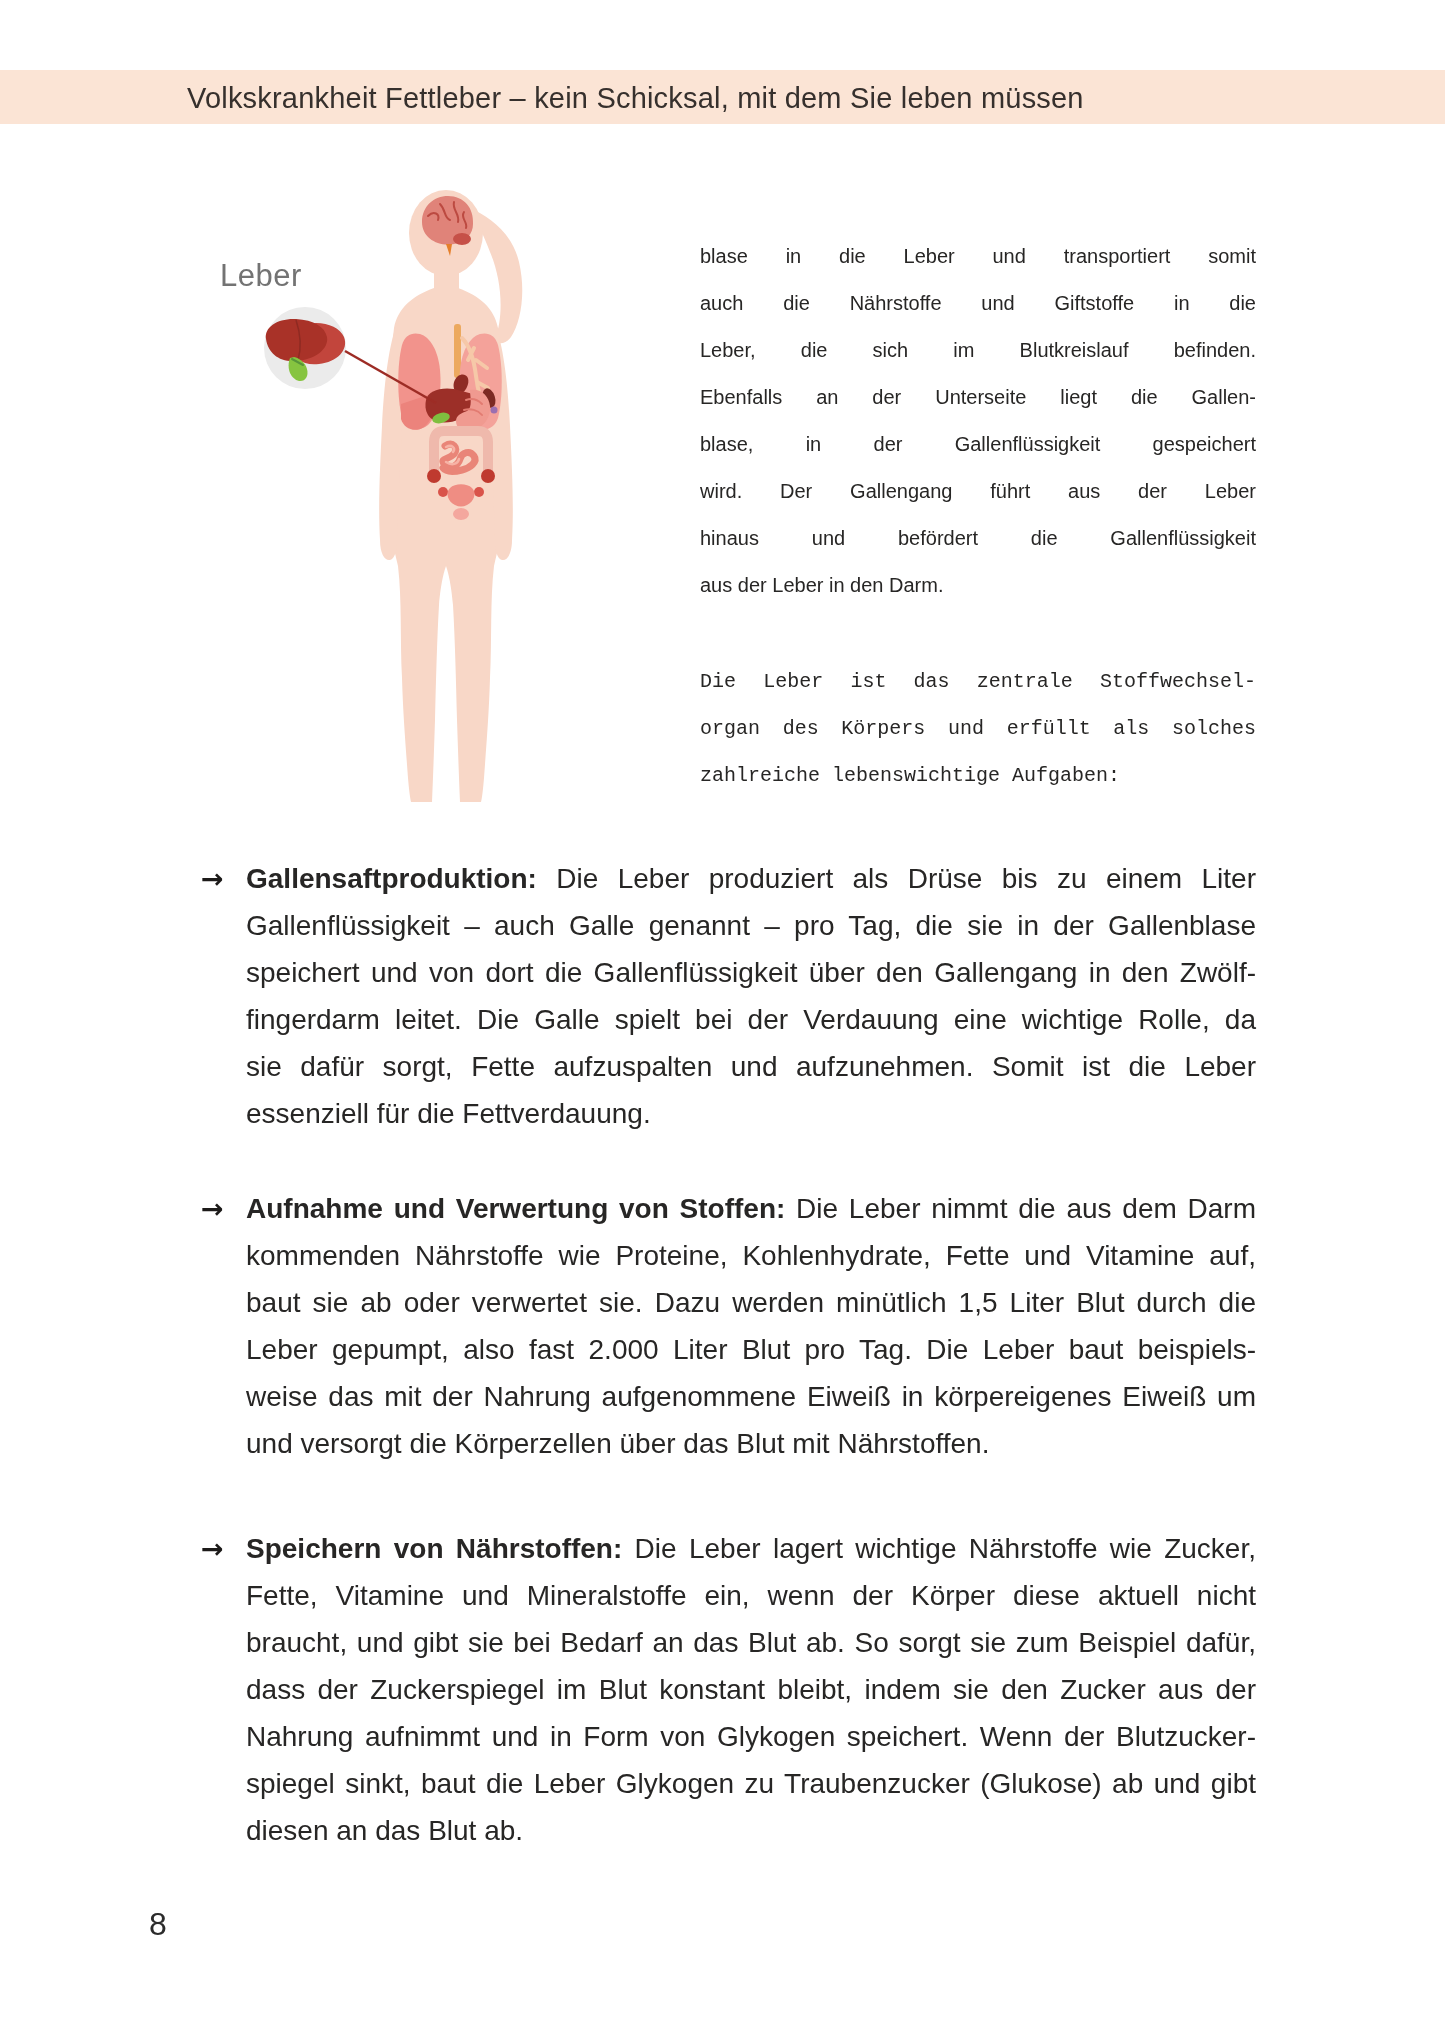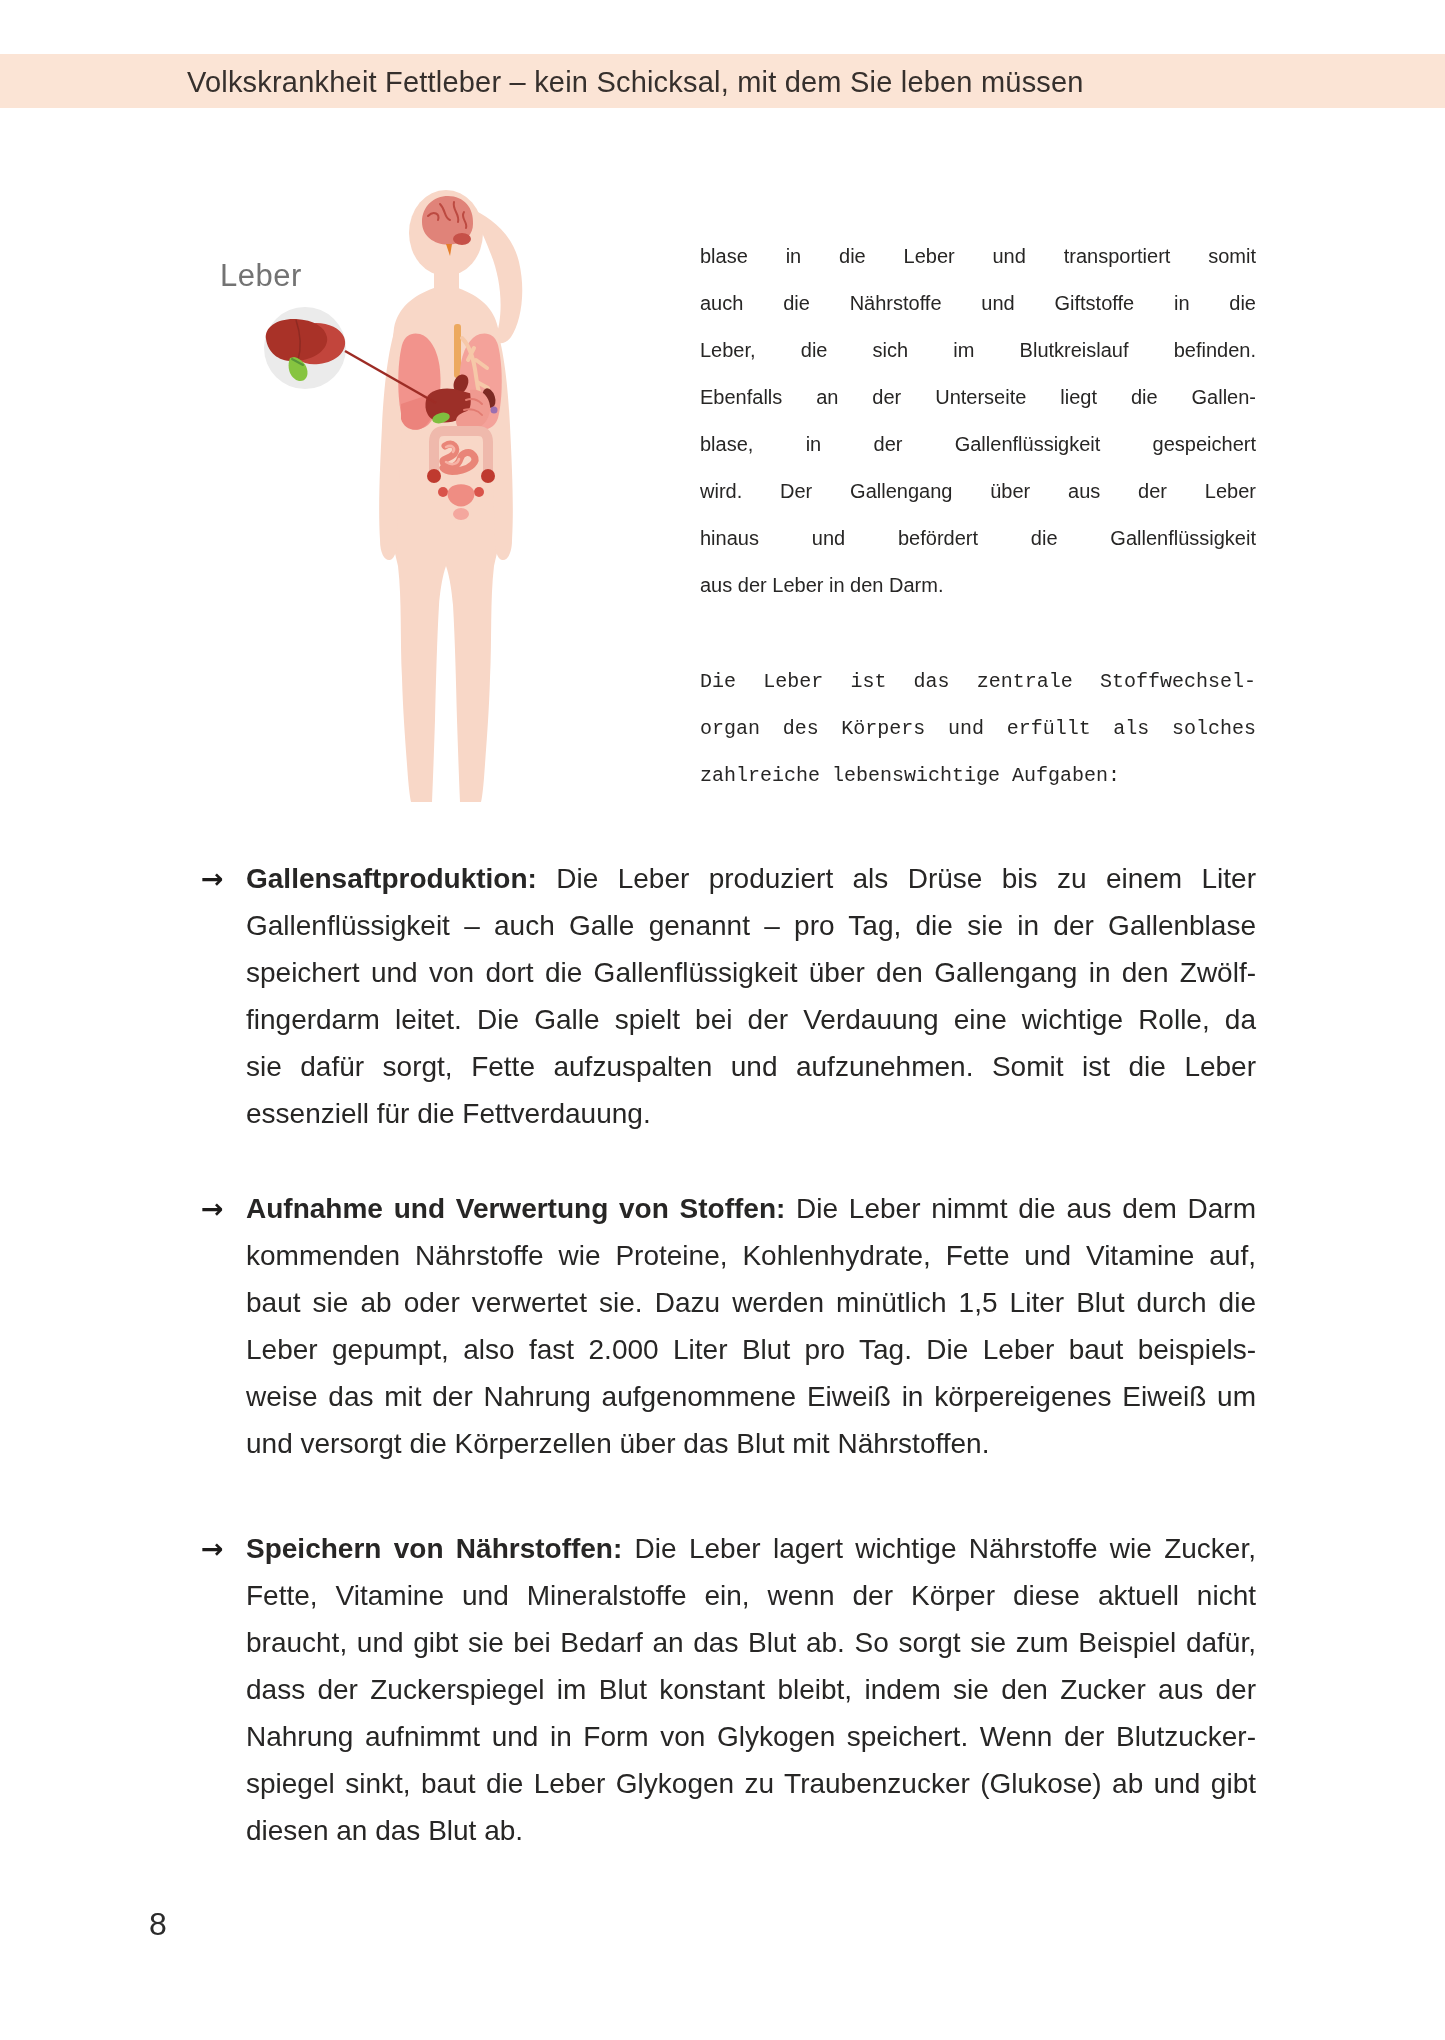--- a/index.html
+++ b/index.html
@@ -2,21 +2,21 @@
 <html><head>
 <meta charset="utf-8">
 <style>
   html,body { margin:0; padding:0; background:#ffffff; }
   .page {
     position:relative; width:1445px; height:2040px; margin:0 auto;
     background:#ffffff; overflow:hidden;
     font-family:"Liberation Sans","DejaVu Sans",sans-serif;
     color:#272625;
   }
-  .band { position:absolute; left:0; top:54px; width:1445px; height:54px; }
+  .band { position:absolute; left:0; top:70px; width:1445px; height:54px; }
   .band-title {
     position:absolute; left:187px; top:0; height:54px; line-height:56px;
     font-size:29px; font-weight:500; letter-spacing:0.2px; color:#36302d;
     white-space:nowrap;
   }
   .illustration { position:absolute; left:140px; top:130px; width:420px; height:690px; }
   .leber-label {
     position:absolute; left:220px; top:258px; font-size:31px; color:#737373;
     letter-spacing:0.5px;
   }
@@ -147,21 +147,21 @@
 
   <div class="leber-label">Leber</div>
 
   <div class="rightcol">
     <div class="para para-1">
         <div class="jline">blase in die Leber und transportiert somit</div>
         <div class="jline">auch die Nährstoffe und Giftstoffe in die</div>
         <div class="jline">Leber, die sich im Blutkreislauf befinden.</div>
         <div class="jline">Ebenfalls an der Unterseite liegt die Gallen-</div>
         <div class="jline">blase, in der Gallenflüssigkeit gespeichert</div>
-        <div class="jline">wird. Der Gallengang über aus der Leber</div>
+        <div class="jline">wird. Der Gallengang führt aus der Leber</div>
         <div class="jline">hinaus und befördert die Gallenflüssigkeit</div>
         <div class="jline jline-last">aus der Leber in den Darm.</div>
       </div>
     <div class="para para-2">
         <div class="jline">Die Leber ist das zentrale Stoffwechsel-</div>
         <div class="jline">organ des Körpers und erfüllt als solches</div>
         <div class="jline jline-last">zahlreiche lebenswichtige Aufgaben:</div>
       </div>
   </div>
 

